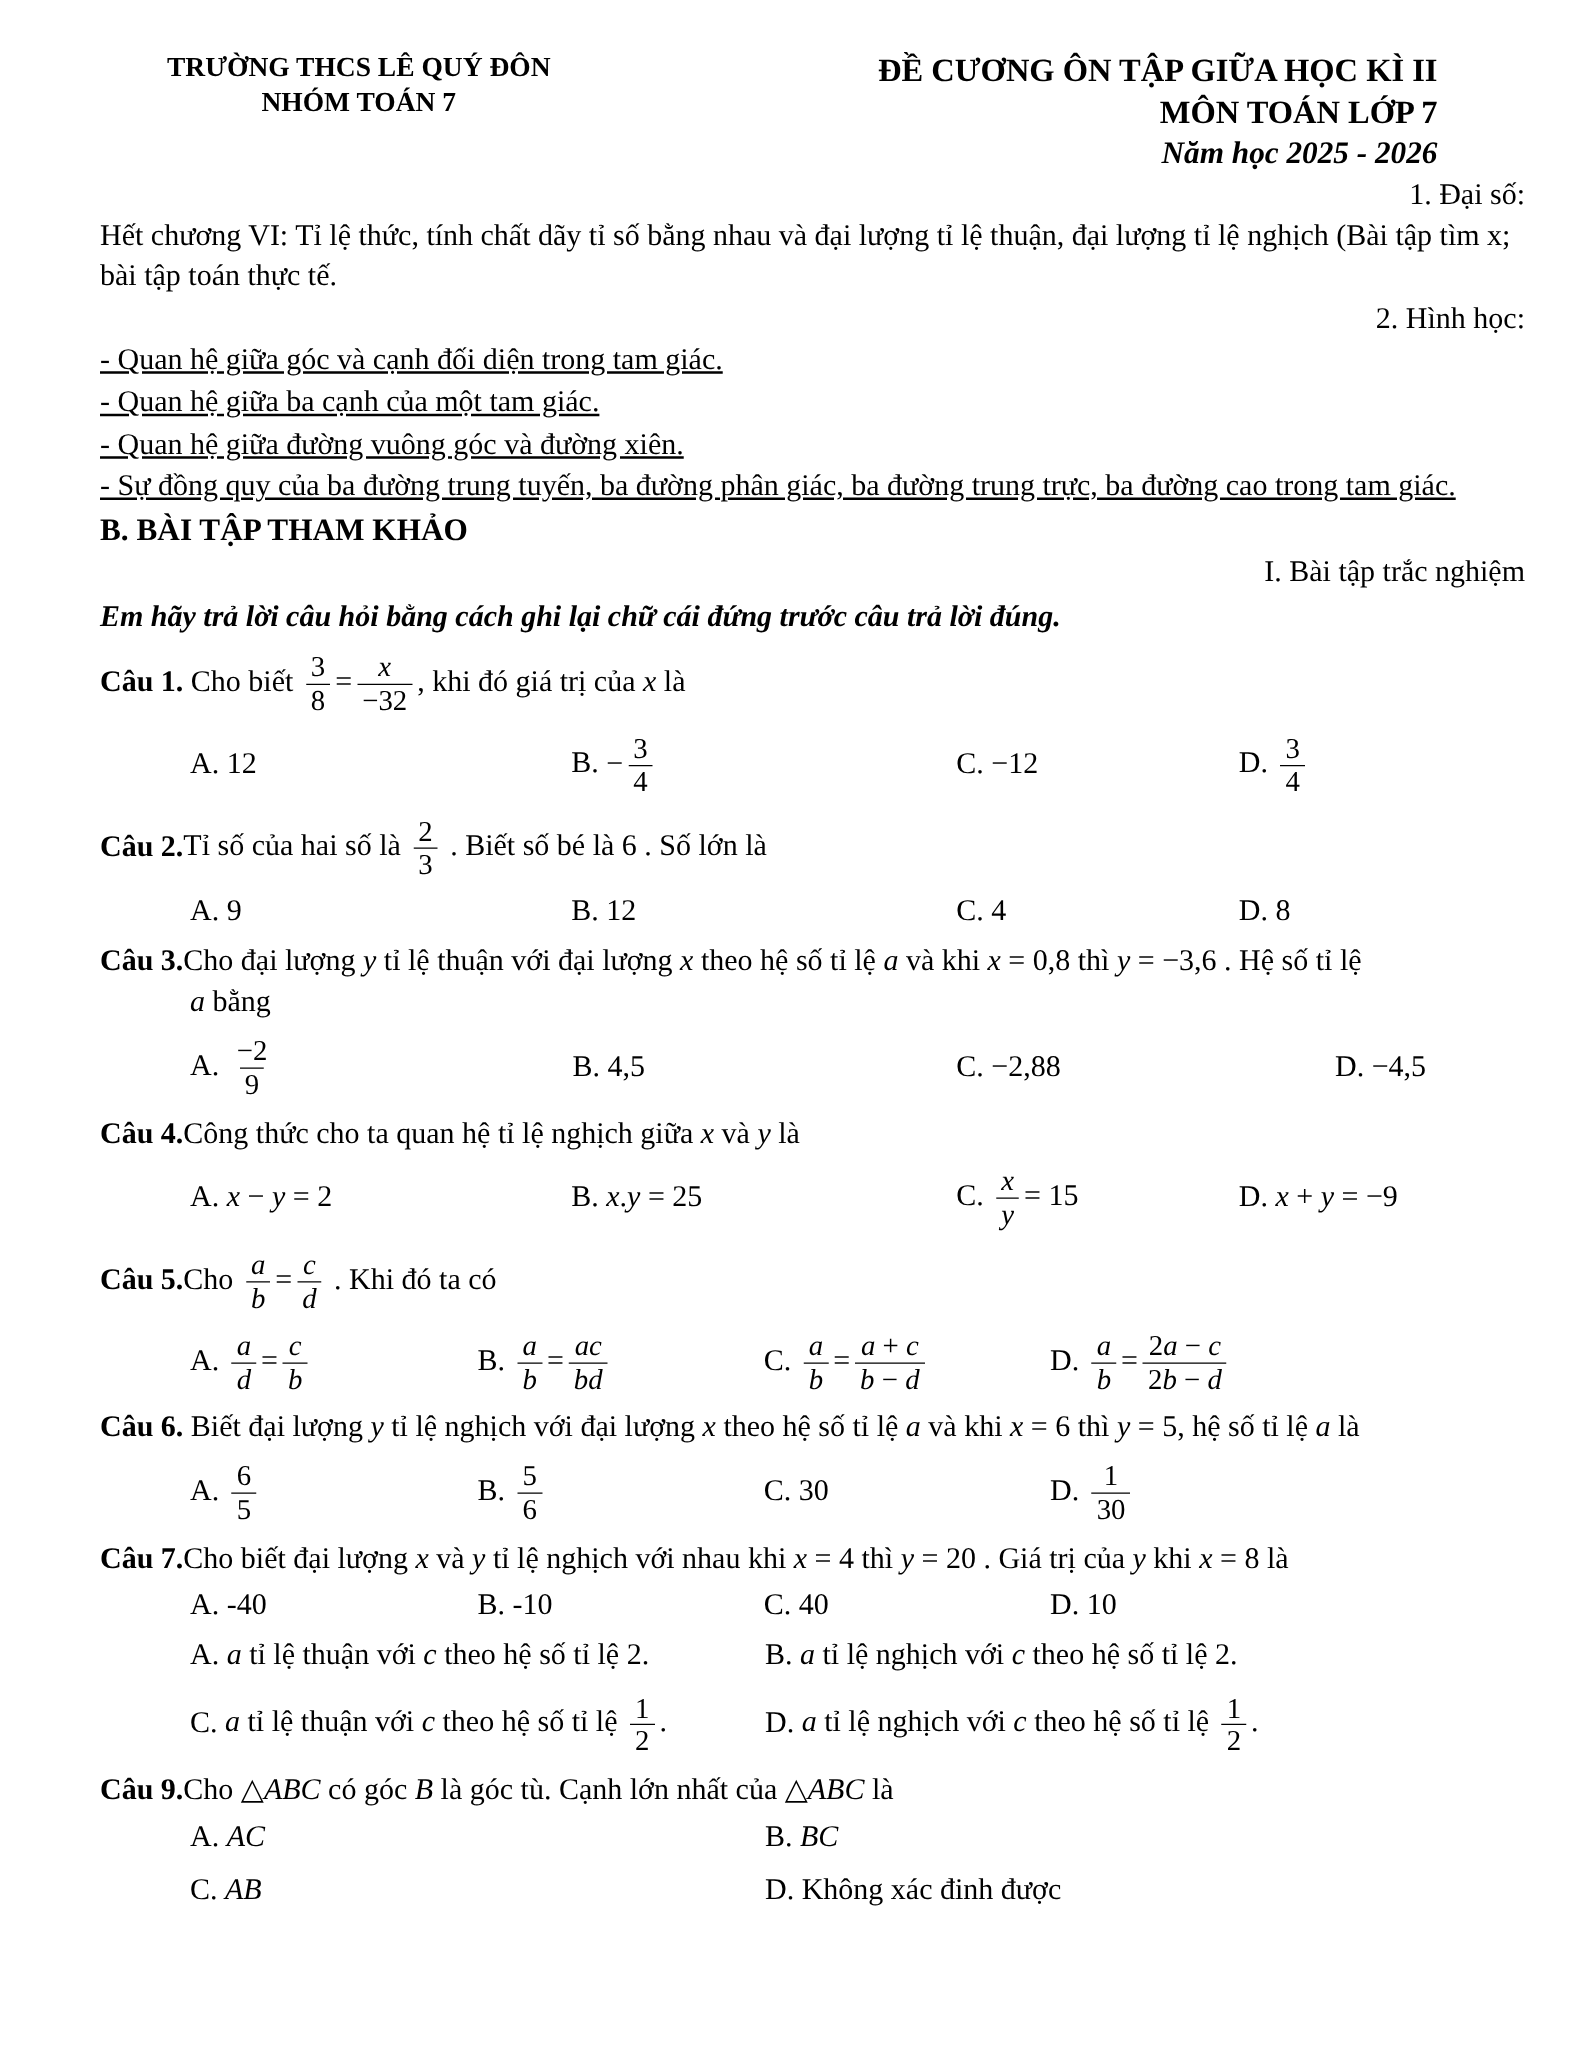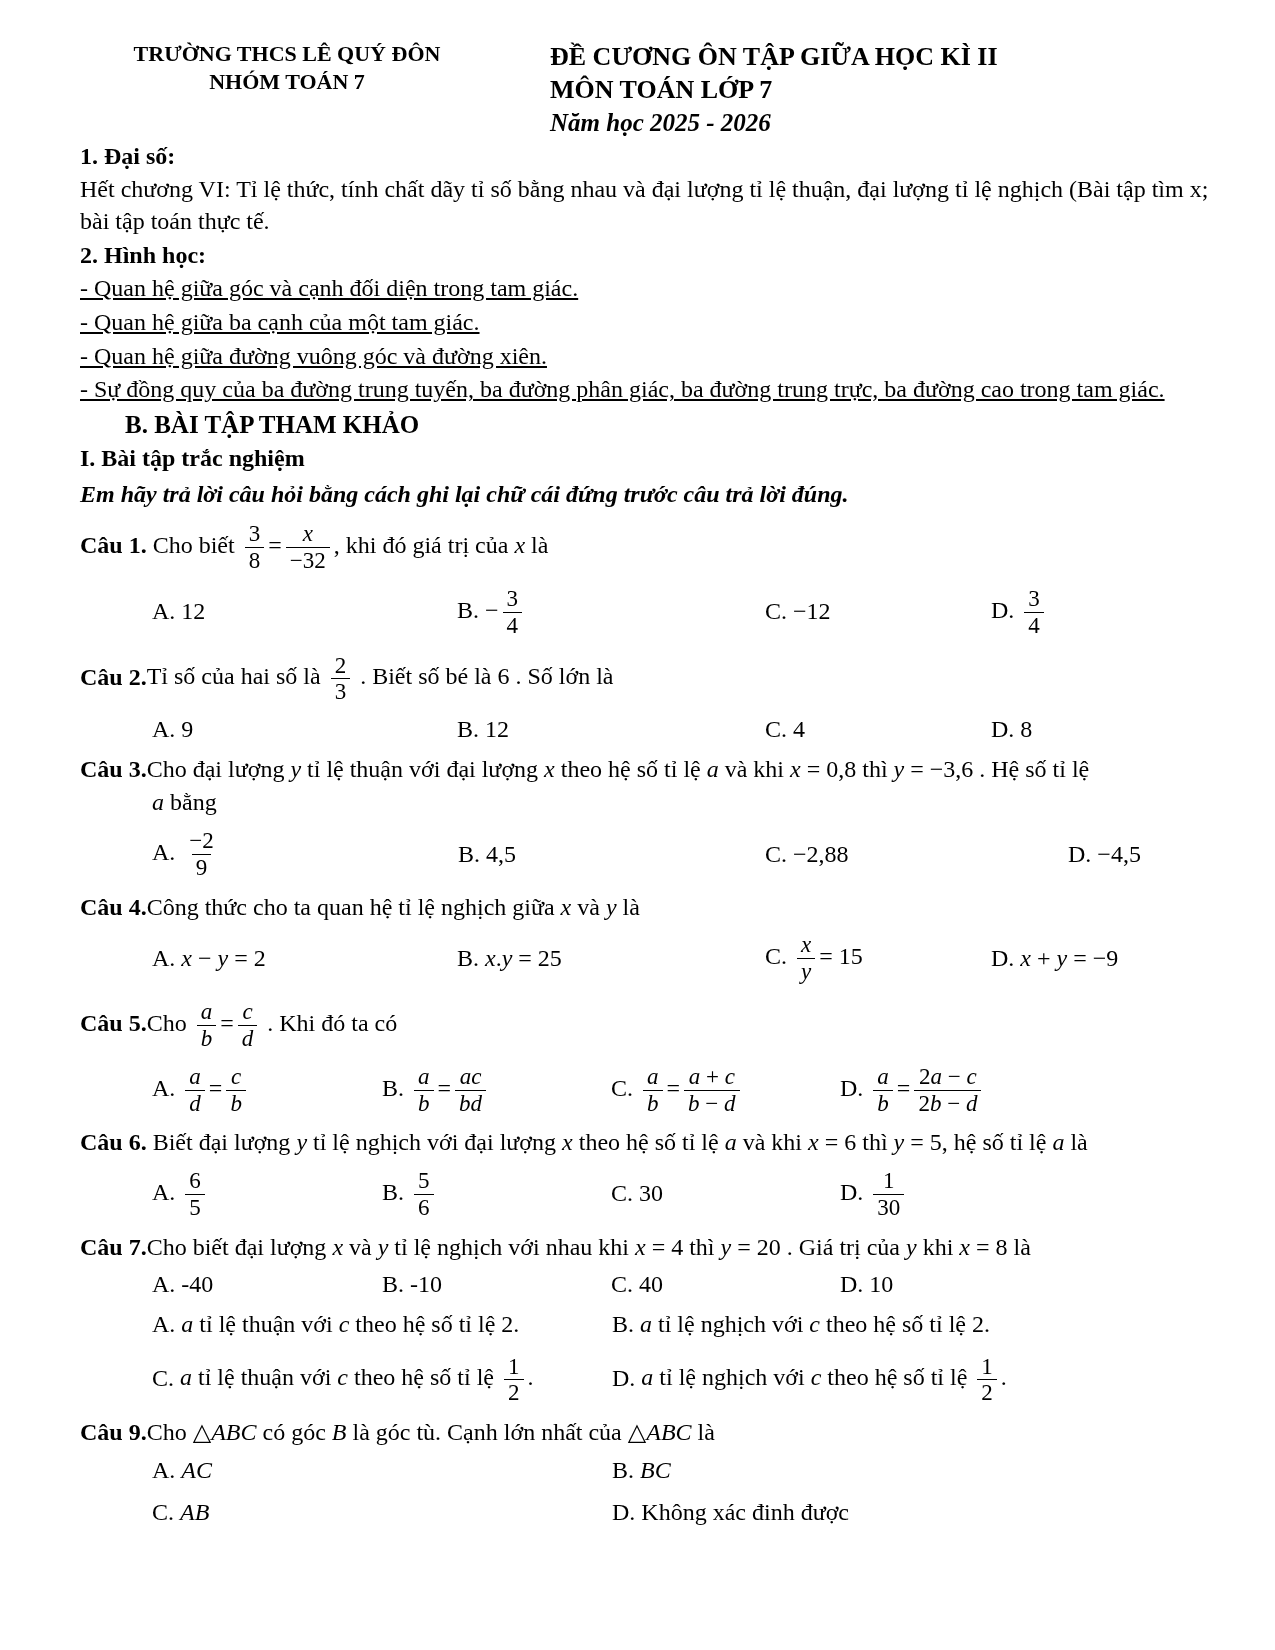--- a/index.html
+++ b/index.html
@@ -7,26 +7,26 @@
     width:1275px;height:1650px;
     font-family:"Liberation Serif","DejaVu Serif",serif;
     color:#000;font-size:24px;line-height:1.32;
     overflow:hidden;
   }
   .page{padding:40px 55px 0 80px;width:1140px;}
 
   
   .header{display:flex;justify-content:space-between;padding-right:70px;}
   .h-left{width:414px;text-align:center;font-weight:bold;font-size:22px;line-height:1.28;}
-  .h-right{width:600px;text-align:left;font-weight:bold;font-size:26px;line-height:1.28;}
+  .h-right{width:600px;text-align:right;font-weight:bold;font-size:26px;line-height:1.28;}
   .h-year{font-style:italic;font-size:25px;}
 
   
   .sec-heading{font-weight:bold;font-size:25px;margin-top:24px;}
-  .sub-heading{font-weight:bold;margin-top:2px;}
+  .sub-heading{font-weight:normal;margin-top:2px;text-align:right;}
   .para{margin-top:2px;}
   .geo-item{margin-top:2px;text-decoration:underline;}
   .instruction{font-weight:bold;font-style:italic;margin:4px 0 8px 0;}
 
   
   .question{margin-top:8px;}
   .q-line{display:block;}
   .q-line b{font-weight:bold;}
   .q-line2{padding-left:72px;margin-top:2px;}
   .choices{display:grid;align-items:center;padding-left:72px;margin-top:6px;row-gap:10px;}
@@ -64,21 +64,21 @@
   </div>
 
   <div class="sub-heading">1. Đại số:</div>
   <div class="para">Hết chương VI: Tỉ lệ thức, tính chất dãy tỉ số bằng nhau và đại lượng tỉ lệ thuận, đại lượng tỉ lệ nghịch (Bài tập tìm x; bài tập toán thực tế.</div>
   <div class="sub-heading">2. Hình học:</div>
   <div class="geo-item">- Quan hệ giữa góc và cạnh đối diện trong tam giác.</div>
   <div class="geo-item">- Quan hệ giữa ba cạnh của một tam giác.</div>
   <div class="geo-item">- Quan hệ giữa đường vuông góc và đường xiên.</div>
   <div class="geo-item">- Sự đồng quy của ba đường trung tuyến, ba đường phân giác, ba đường trung trực, ba đường cao trong tam giác.</div>
 
-  <div class="sec-heading" style="margin-top:2px;margin-left:45px;">B.  BÀI TẬP THAM KHẢO</div>
+  <div class="sec-heading" style="margin-top:2px;">B.  BÀI TẬP THAM KHẢO</div>
   <div class="sub-heading">I. Bài tập trắc nghiệm</div>
   <div class="instruction">Em hãy trả lời câu hỏi bằng cách ghi lại chữ cái đứng trước câu trả lời đúng.</div>
 
   <div id="questions">
       <div class="question">
         <div class="q-line"><b>Câu 1.</b><span> Cho biết <span class="frac">
               <span class="num">3</span>
               <span class="den">8</span>
             </span>=<span class="frac">
               <span class="num"><i>x</i></span>

